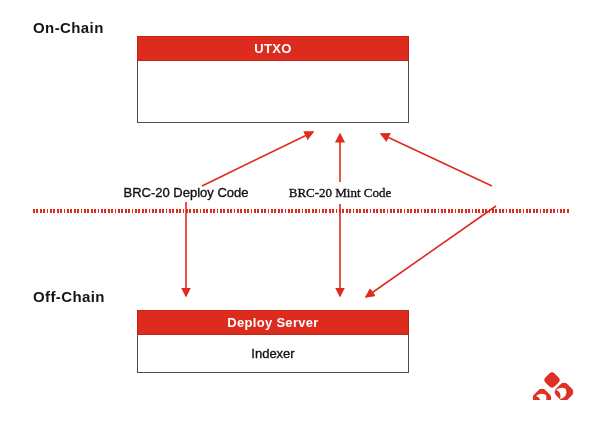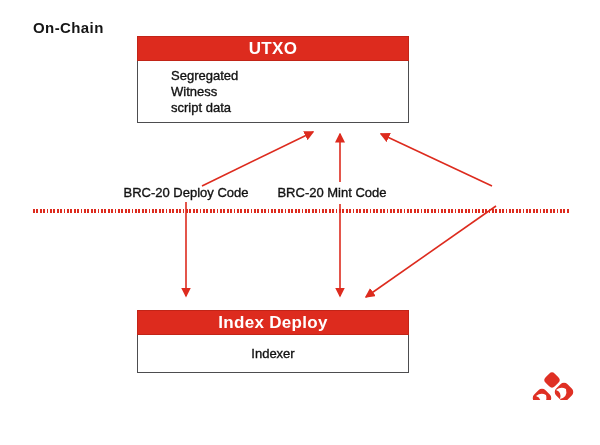--- a/index.html
+++ b/index.html
@@ -21,21 +21,21 @@
   }
   #on-chain-label{top:19px;}
   #off-chain-label{top:288px;}
 
   .tbl{position:absolute;left:137px;width:272px;}
   #utxo-box{top:36px;}
   #index-box{top:310px;}
   .tbl-header{
     box-sizing:border-box;height:25px;background:var(--red);
     border:1px solid var(--red-dark);
-    color:#fff;font-weight:bold;font-size:17px;letter-spacing:.3px;
+    color:#fff;font-weight:bold;font-size:13px;letter-spacing:.3px;
     display:flex;align-items:center;justify-content:center;
   }
   .tbl-body{
     box-sizing:border-box;display:flex;background:#fff;
     border:1.5px solid var(--border-dark);border-top:none;
   }
   #utxo-box .tbl-body{height:62px;}
   #index-box .tbl-body{height:38px;}
   .cell{
     flex:1;display:flex;align-items:center;justify-content:center;
@@ -46,21 +46,21 @@
     justify-content:flex-start;padding-left:33px;text-align:left;
     white-space:pre-line;line-height:16px;
   }
 
   .code-label{
     position:absolute;top:185px;transform:translateX(-50%);
     font-size:13px;color:#121212;white-space:nowrap;-webkit-text-stroke:.35px;
     background:transparent;
   }
   #label-deploy{left:186px;}
-  #label-mint{left:332px;}
+  #label-mint{left:340px;font-family:Liberation Serif, serif;}
   #label-transfer{left:502px;}
 
   .dotted-divider{
     position:absolute;left:33px;top:209px;width:536px;height:4px;
     background-image:repeating-linear-gradient(to right,
       var(--red) 0 1.7px, transparent 1.7px 3.4px);
   }
 
   .arrow-layer{position:absolute;left:0;top:0;pointer-events:none;}
   .arrow{stroke:var(--red);stroke-width:1.6;fill:none;}
@@ -78,37 +78,33 @@
 
 <div class="stage">
 
   <div class="zone-label" id="on-chain-label">On-Chain</div>
 
   <div class="tbl" id="utxo-box">
     <div class="tbl-header">
       <span>UTXO</span>
     </div>
     <div class="tbl-body">
-      <div class="cell cell-right">
-        <span>Segregated
-Witness
-script data</span>
-      </div>
     </div>
   </div>
 
   <div class="code-label" id="label-deploy">BRC-20 Deploy Code</div>
   <div class="code-label" id="label-mint">BRC-20 Mint Code</div>
 
   <div class="dotted-divider"></div>
 
+  <div class="zone-label" id="off-chain-label">Off-Chain</div>
 
   <div class="tbl" id="index-box">
     <div class="tbl-header">
-      <span>Index Deploy</span>
+      <span>Deploy Server</span>
     </div>
     <div class="tbl-body">
       <div class="cell">
         <span>Indexer</span>
       </div>
     </div>
   </div>
 
   <svg class="arrow-layer" width="600" height="445" viewBox="0 0 600 445">
     <defs>

